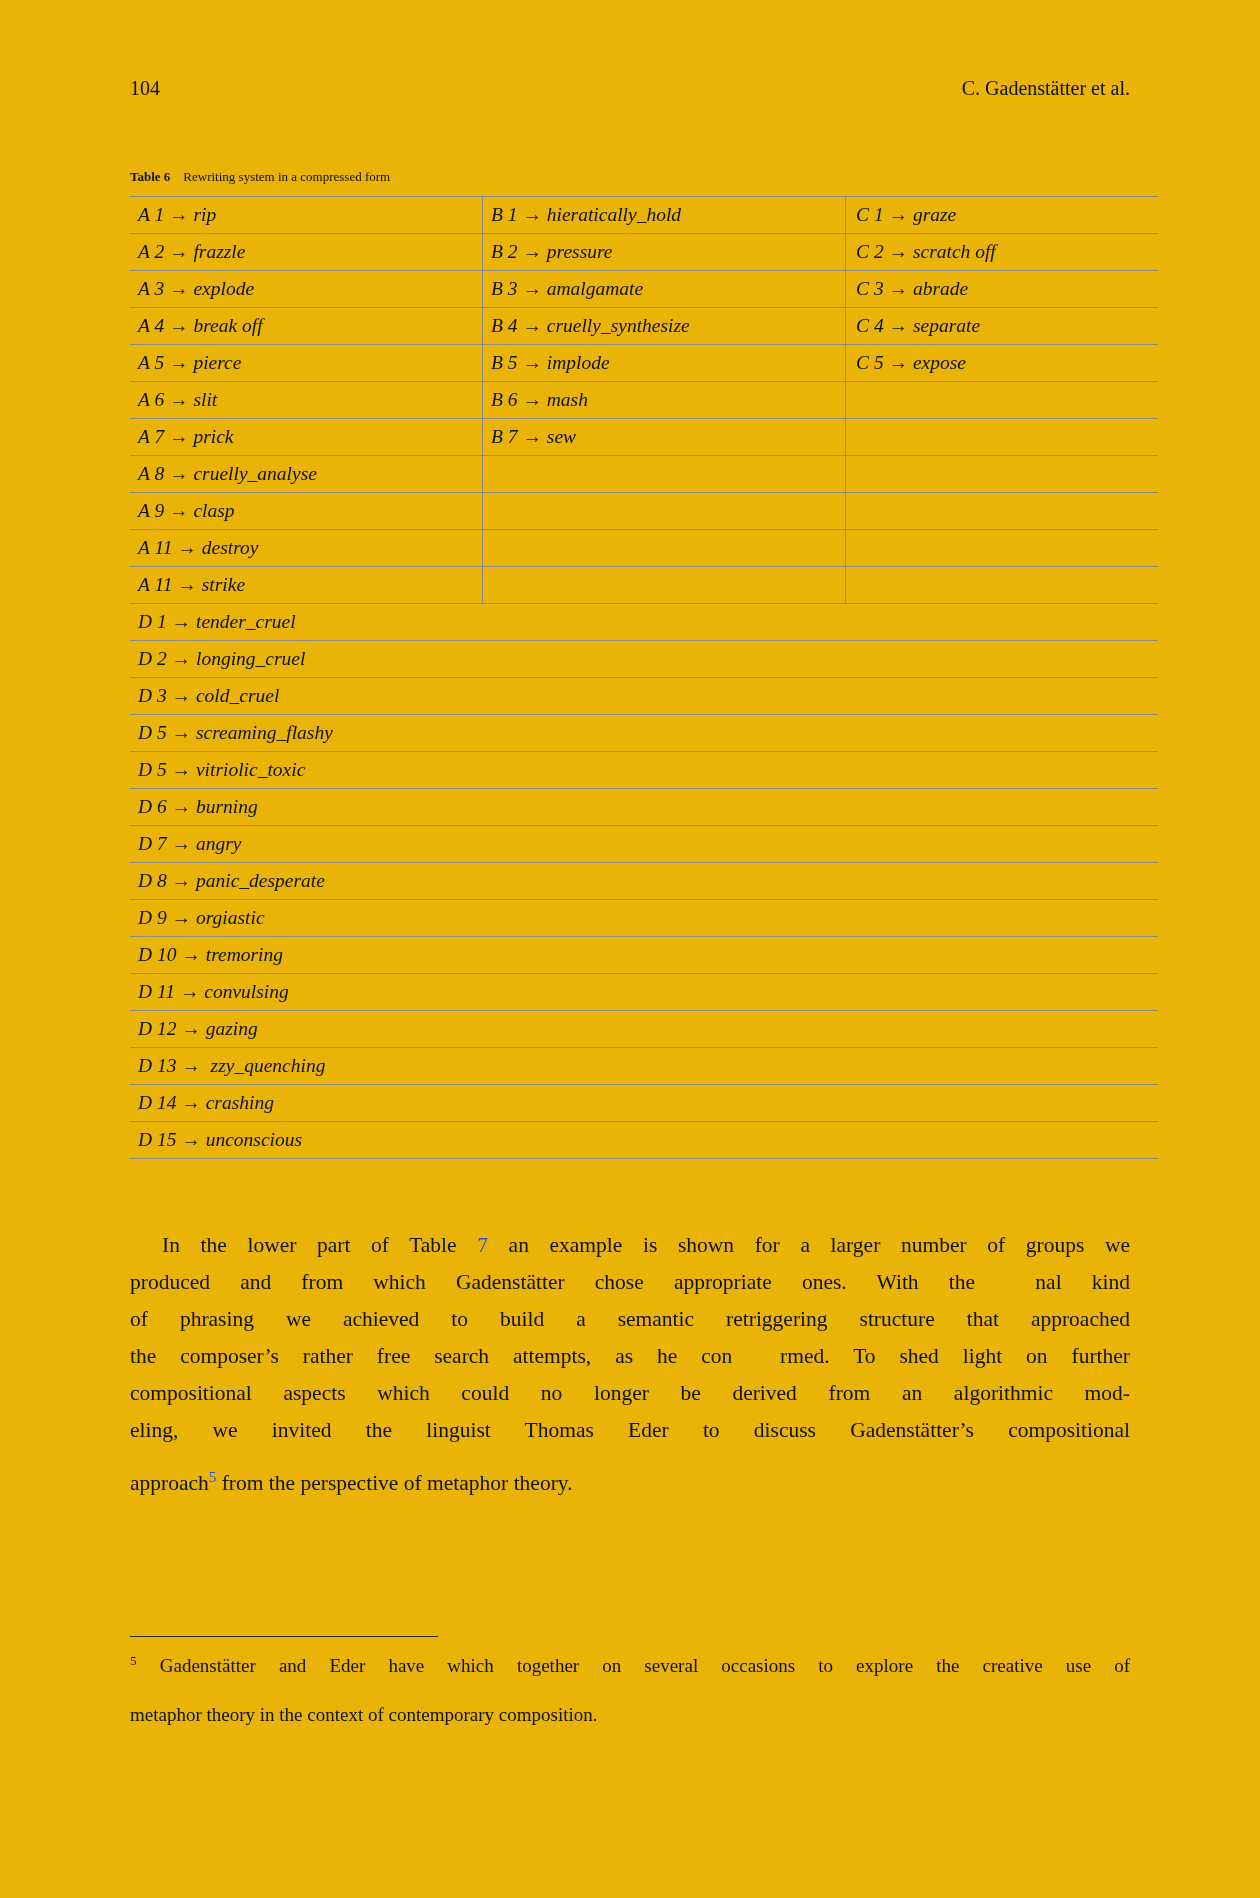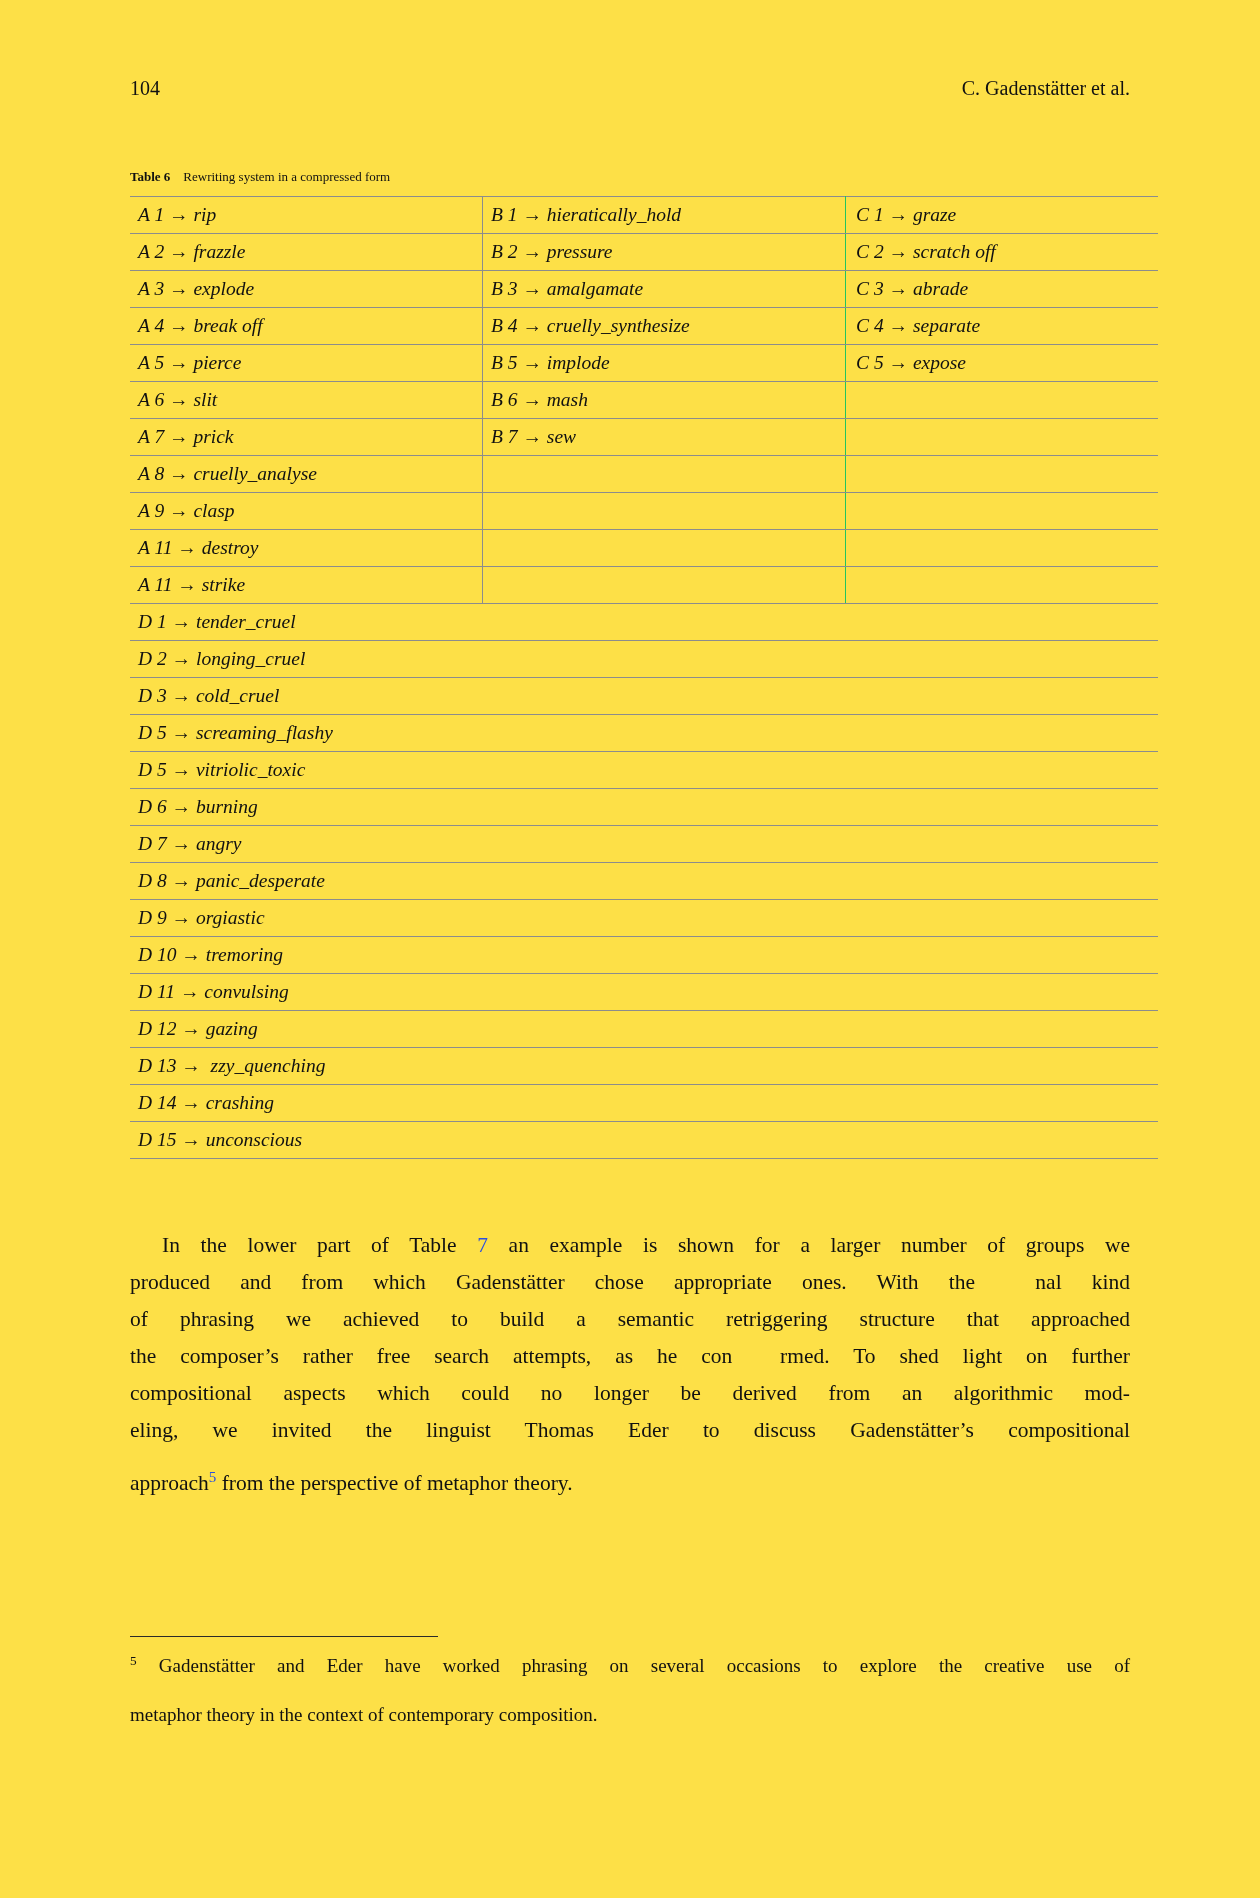--- a/index.html
+++ b/index.html
@@ -1,20 +1,20 @@
 <!DOCTYPE html>
 <html><head>
 <meta charset="utf-8">
 <style>
   html, body { margin: 0; padding: 0; background: #ffffff; }
   .page {
     position: relative;
     width: 1260px;
     height: 1898px;
-    background: #fde047;
+    background: #eab308;
     font-family: "Liberation Serif", serif;
     color: #111111;
     overflow: hidden;
   }
   .content { margin-left: 130px; width: 1000px; }
 
   .running-header {
     display: flex;
     justify-content: space-between;
     padding-top: 76px;
@@ -199,18 +199,18 @@
         <div class="tline"><span>produced and from which Gadenstätter chose appropriate ones. With the &nbsp;nal kind</span></div>
         <div class="tline"><span>of phrasing we achieved to build a semantic retriggering structure that approached</span></div>
         <div class="tline"><span>the composer’s rather free search attempts, as he con &nbsp;rmed. To shed light on further</span></div>
         <div class="tline"><span>compositional aspects which could no longer be derived from an algorithmic mod-</span></div>
         <div class="tline"><span>eling, we invited the linguist Thomas Eder to discuss Gadenstätter’s compositional</span></div>
         <div class="tline last"><span>approach</span><sup class="link">5</sup><span> from the perspective of metaphor theory.</span></div>
       </div>
 
     <div class="footnote-rule"></div>
     <div class="footnote">
-        <div class="tline"><sup>5</sup><span> Gadenstätter and Eder have worked phrasing on several occasions to explore the creative use of</span></div>
+        <div class="tline"><sup>5</sup><span> Gadenstätter and Eder have which together on several occasions to explore the creative use of</span></div>
         <div class="tline last"><span>metaphor theory in the context of contemporary composition.</span></div>
       </div>
 
   </div>
 </div>
 
 </body></html>

